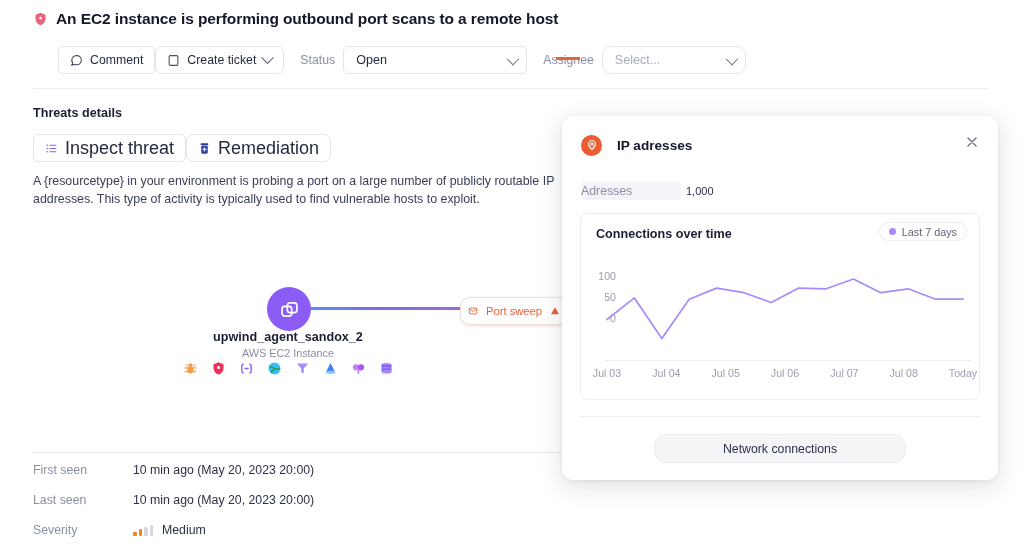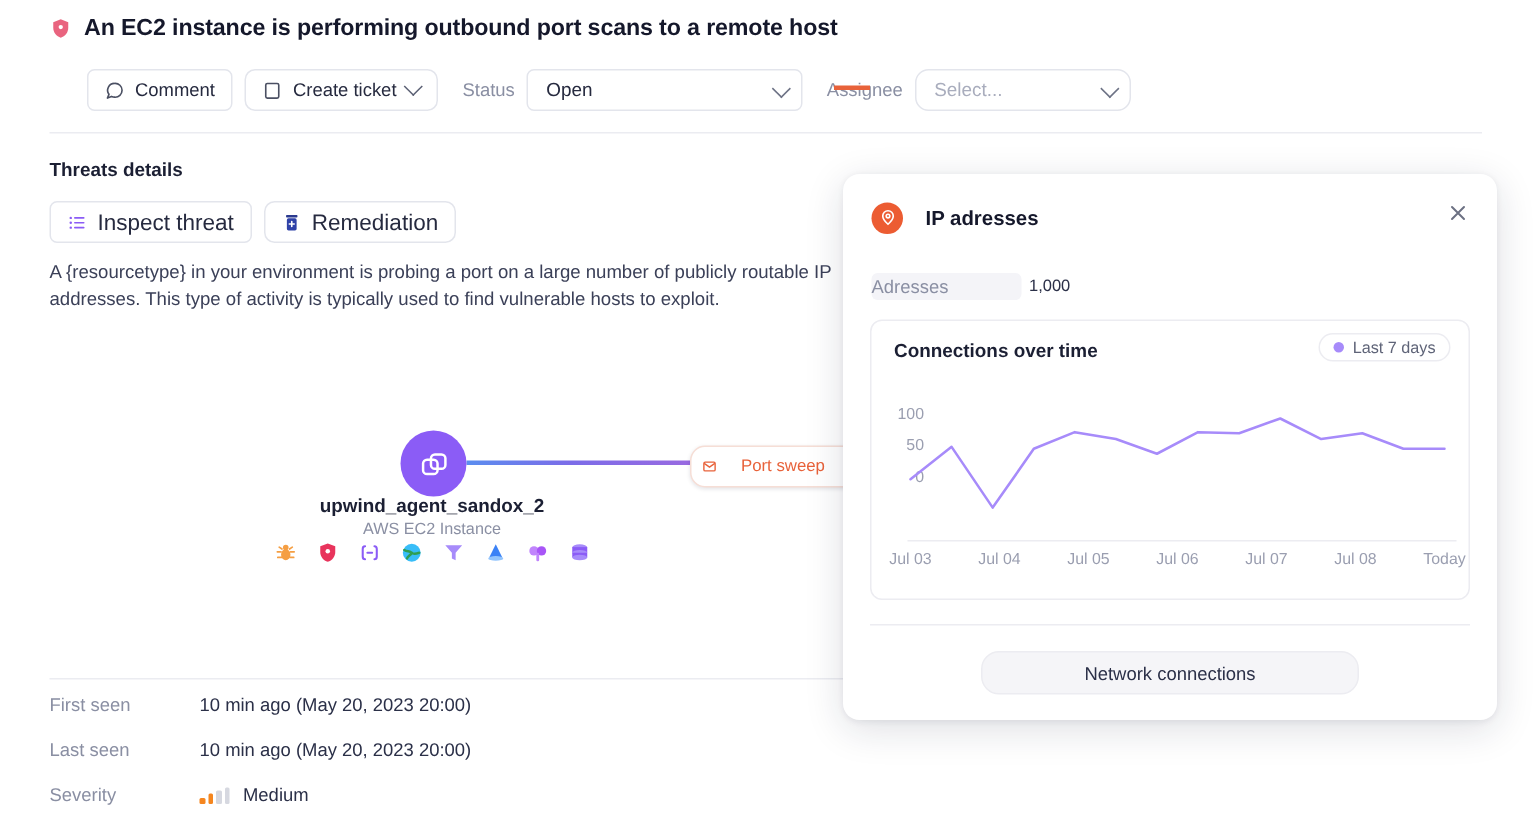--- a/index.html
+++ b/index.html
@@ -28,21 +28,21 @@
     position: absolute; left: 33px; top: 46px;
     display: flex; align-items: center; height: 28px; padding-left: 25px;
   }
   .btn {
     height: 28px; border: 1px solid #e3e5ec; border-radius: 5px;
     background: #fff; display: inline-flex; align-items: center; gap: 7px;
     padding: 0 11px; font-size: 12.3px; color: #262a3f; white-space: nowrap;
     cursor: pointer;
   }
   .btn .lbl { line-height: 1; }
-  .btn + .btn { margin-left: 8px; border-radius: 7px; }
+  .btn + .btn { margin-left: 0; border-radius: 7px; }
   .chev {
     width: 9px; height: 9px; border-right: 1.4px solid #5a5f73;
     border-bottom: 1.4px solid #5a5f73; transform: rotate(45deg) translate(-2px,-2px);
     flex: none;
   }
   .field-label {
     font-size: 12.3px; color: #8a8fa3; margin-left: 16px; margin-right: 8px;
     white-space: nowrap;
   }
   .select {
@@ -62,21 +62,21 @@
   .divider {
     position: absolute; left: 33px; width: 955px; height: 1px; background: #ebecf1;
   }
 
   
   .section-title {
     position: absolute; left: 33px; top: 106px;
     font-size: 12.6px; font-weight: bold; color: #1b1f33;
   }
   .threat-actions { position: absolute; left: 33px; top: 134px; display: flex; }
-  .threat-actions .btn { height: 28px; font-size: 15px; }
+  .threat-actions .btn { height: 28px; font-size: 18px; }
 
   .desc {
     position: absolute; left: 33px; top: 172px; width: 545px;
     font-size: 12.4px; line-height: 18px; color: #3b4058;
   }
 
   
   .graph { position: absolute; left: 0; top: 250px; width: 620px; height: 150px; }
   .node-circle {
     position: absolute; left: 267px; top: 37px; width: 44px; height: 44px;
@@ -88,21 +88,21 @@
     background: linear-gradient(90deg, #5b8def 0%, #7c6ce8 45%, #9b6ae0 100%);
   }
   .edge-right {
     position: absolute; left: 556px; top: 57px; width: 24px; height: 3px;
     background: #e8623a;
   }
   .badge-port {
     position: absolute; left: 460px; top: 297px;
     height: 28px; border-radius: 10px; background: #fff;
     border: 1px solid #f6ded6; box-shadow: 0 1px 3px rgba(20,20,40,.12);
-    display: inline-flex; align-items: center; gap: 16px; padding: 12px 7px;
+    display: inline-flex; align-items: center; gap: 8px; padding: 12px 7px;
     font-size: 11.2px; color: #e8623a; white-space: nowrap; z-index: 4;
   }
   .node-name {
     position: absolute; left: 0; top: 330px; width: 576px; text-align: center;
     font-size: 12.6px; font-weight: bold; color: #1b1f33;
   }
   .node-sub {
     position: absolute; left: 0; top: 347px; width: 576px; text-align: center;
     font-size: 10.8px; color: #8a8fa3;
   }

